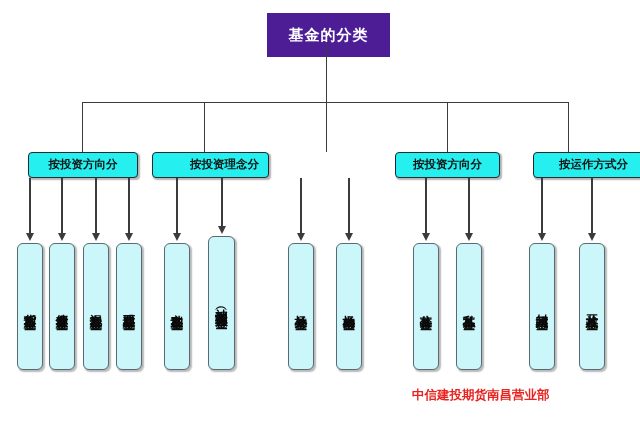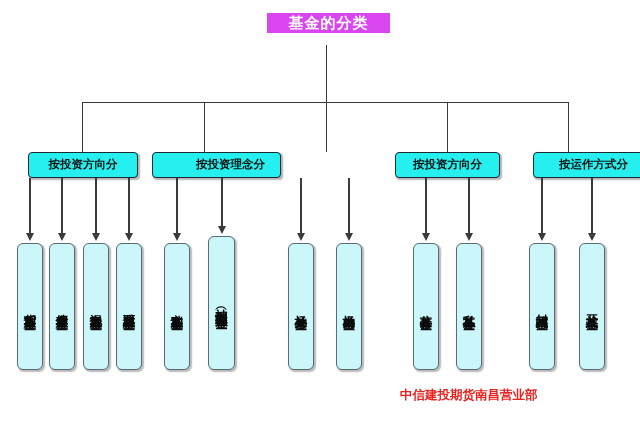--- a/index.html
+++ b/index.html
@@ -15,22 +15,22 @@
     font-family: "DejaVu Sans", "Liberation Sans", sans-serif;
     overflow: hidden;
   }
 
   
   .root-box {
     position: absolute;
     left: 267px;
     top: 13px;
     width: 123px;
-    height: 20px;
-    background: #d946ef;
+    height: 44px;
+    background: #4c1d95;
     display: flex;
     align-items: center;
     justify-content: center;
     box-sizing: border-box;
   }
   .root-box .root-label {
     color: #ffffff;
     font-size: 15px;
     font-weight: bold;
     letter-spacing: 1px;
@@ -104,21 +104,21 @@
     width: 0;
     height: 0;
     border-left: 4.5px solid transparent;
     border-right: 4.5px solid transparent;
     border-top: 8px solid #3b3b3b;
   }
 
   
   .watermark {
     position: absolute;
-    left: 400px;
+    left: 412px;
     top: 389px;
     color: #e8231f;
     font-size: 12.5px;
     font-weight: bold;
     white-space: nowrap;
     line-height: 1;
   }
 </style>
 </head>
 <body>
@@ -134,21 +134,21 @@
 
   <div class="vline" style="left:82px; top:102px; height:50px;"></div>
   <div class="vline" style="left:204px; top:102px; height:50px;"></div>
   <div class="vline" style="left:326px; top:102px; height:50px;"></div>
   <div class="vline" style="left:447px; top:102px; height:50px;"></div>
   <div class="vline" style="left:568px; top:102px; height:50px;"></div>
 
   <div class="cat-box" style="left:28px; width:110px;">
     <span class="cat-label">按投资方向分</span>
   </div>
-  <div class="cat-box" style="left:152px; width:129px;padding-left:28px;">
+  <div class="cat-box" style="left:152px; width:117px;padding-left:28px;">
     <span class="cat-label">按投资理念分</span>
   </div>
   <div class="cat-box" style="left:395px; width:105px;">
     <span class="cat-label">按投资方向分</span>
   </div>
   <div class="cat-box" style="left:533px; width:121px;">
     <span class="cat-label">按运作方式分</span>
   </div>
 
   <div class="arrow-line" style="left:29px; top:178px; height:57px;"></div>

